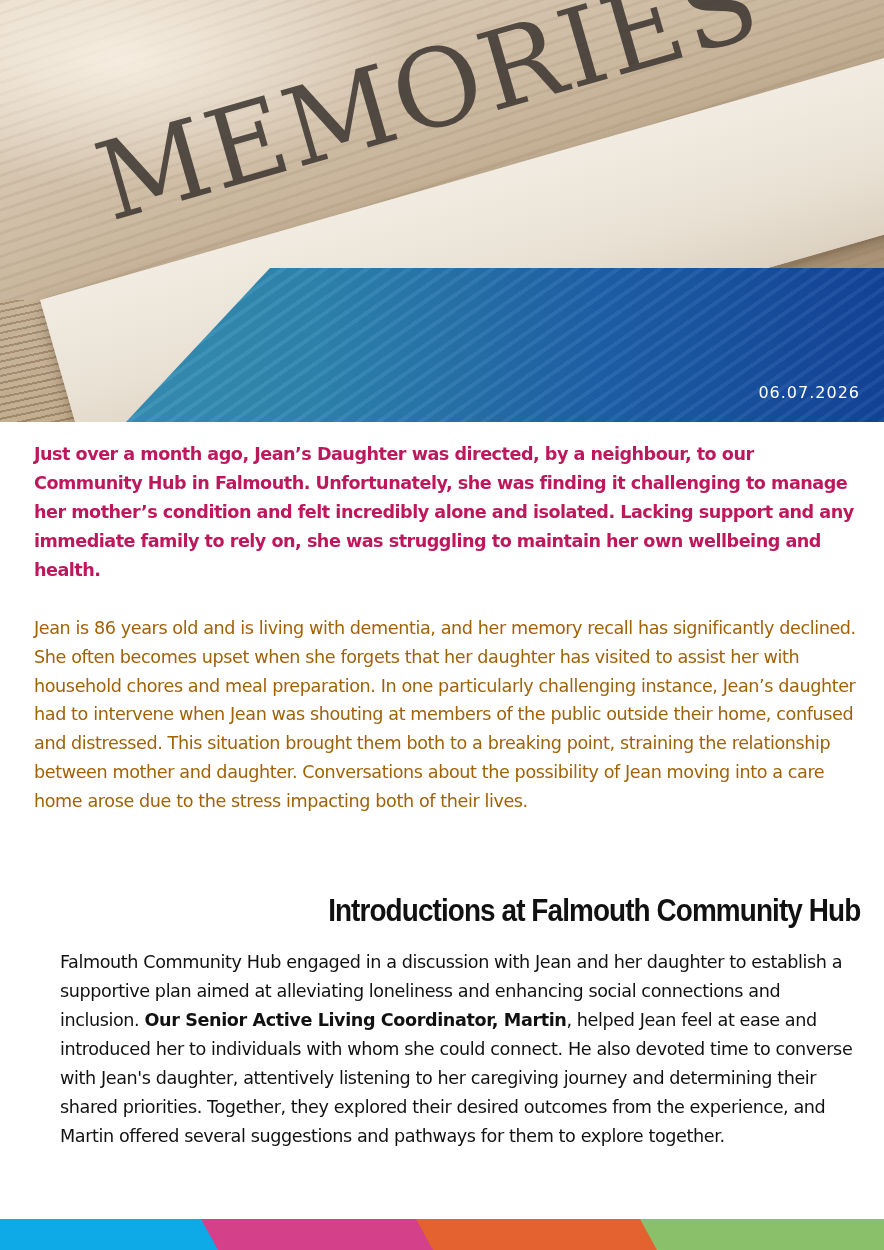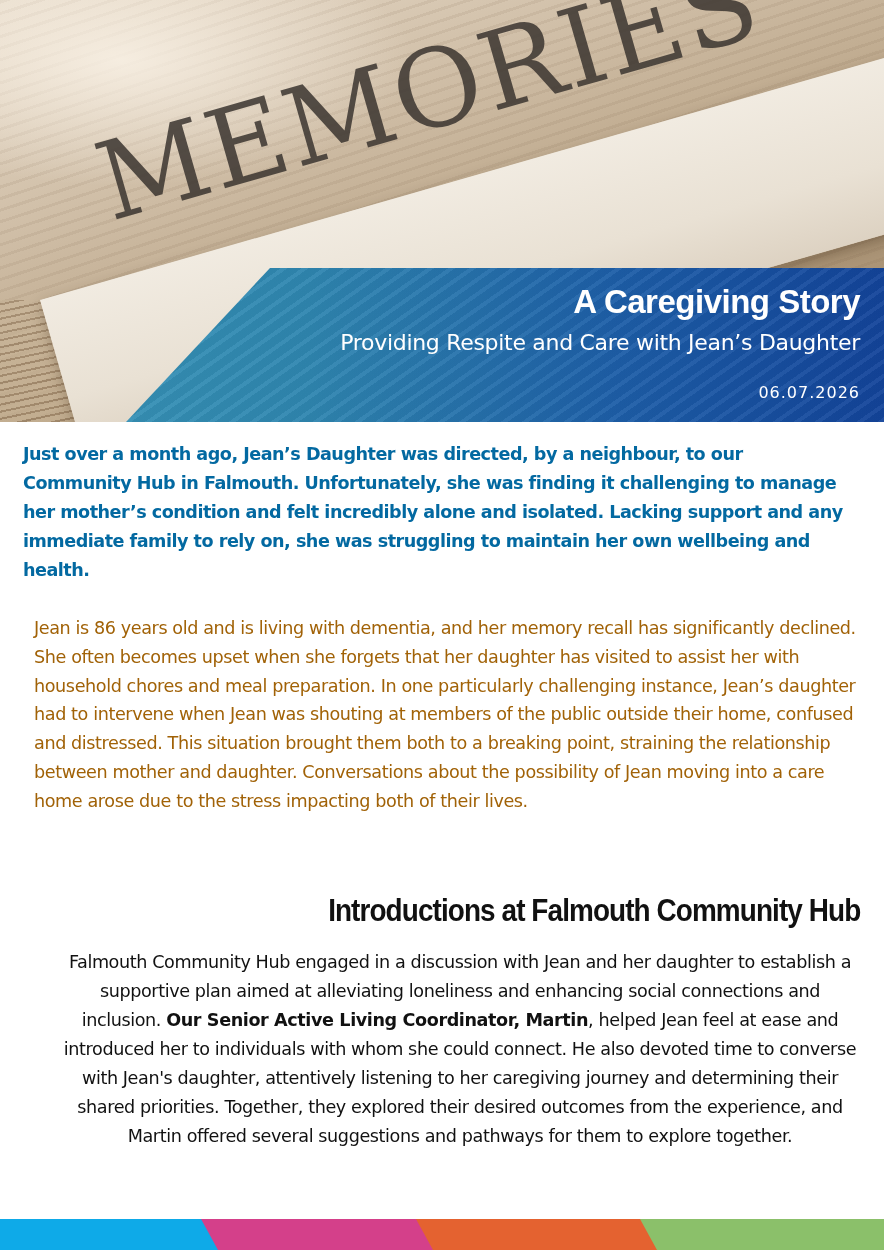--- a/index.html
+++ b/index.html
@@ -49,37 +49,37 @@
   .hero-subtitle {
     position: absolute; right: 24px; top: 330px;
     font-family: "DejaVu Sans", sans-serif; font-weight: normal;
     font-size: 22px; color: #ffffff; letter-spacing: -0.3px;
   }
   .hero-date {
     position: absolute; right: 24px; top: 383px;
     font-family: "DejaVu Sans", sans-serif; font-size: 16px; color: #ffffff; letter-spacing: 1px;
   }
   .intro {
-    position: absolute; left: 23px; top: 440px; width: 826px;
+    position: absolute; left: 34px; top: 440px; width: 826px;
     font-family: "DejaVu Sans", sans-serif; font-weight: bold;
-    font-size: 17.6px; line-height: 29px; color: #0369a1; letter-spacing: -0.5px;
+    font-size: 17.6px; line-height: 29px; color: #be185d; letter-spacing: -0.5px;
     margin: 0;
   }
   .body-para {
     position: absolute; left: 34px; top: 614px; width: 826px;
     font-family: "DejaVu Sans", sans-serif; font-size: 17.6px; line-height: 28.8px;
     color: #a16207; letter-spacing: -0.4px; margin: 0;
   }
   .section-heading {
     position: absolute; right: 24px; top: 893px;
     font-family: "Liberation Sans", sans-serif; font-weight: bold;
     font-size: 31px; color: #111111; letter-spacing: -1px; transform: scaleX(0.9); transform-origin: right center;
   }
   .section-para {
-    position: absolute; right: 24px; top: 948px; width: 800px; text-align: center;
+    position: absolute; right: 24px; top: 948px; width: 800px; text-align: left;
     font-family: "DejaVu Sans", sans-serif; font-size: 17.6px; line-height: 29px;
     color: #111111; letter-spacing: -0.4px; margin: 0;
   }
   .section-para b { font-weight: bold; }
   .footer-bar {
     position: absolute; left: 0; top: 1219px; width: 884px; height: 31px; overflow: hidden;
   }
   .stripe { position: absolute; top: 0; height: 31px; }
   .stripe-blue   { left: 0;   width: 240px; background: #0eaae8; }
   .stripe-pink   { left: 201px; width: 260px; background: #d4408a; clip-path: polygon(0 0, 100% 0, 100% 100%, 17px 100%); }
@@ -87,22 +87,20 @@
   .stripe-green  { left: 640px; width: 244px; background: #8bc06a; clip-path: polygon(0 0, 100% 0, 100% 100%, 17px 100%); }
 </style>
 </head>
 <body>
 
 <div class="hero">
   <div class="wood-fleck"></div>
   <div class="paper-strip"></div>
   <div class="memories-word">MEMORIES</div>
   <div class="banner"></div>
-  <div class="hero-title">A Caregiving Story</div>
-  <div class="hero-subtitle">Providing Respite and Care with Jean’s Daughter</div>
   <div class="hero-date">06.07.2026</div>
 </div>
 
 <p class="intro">Just over a month ago, Jean’s Daughter was directed, by a neighbour, to our Community Hub in Falmouth. Unfortunately, she was finding it challenging to manage her mother’s condition and felt incredibly alone and isolated. Lacking support and any immediate family to rely on, she was struggling to maintain her own wellbeing and health.</p>
 
 <p class="body-para">Jean is 86 years old and is living with dementia, and her memory recall has significantly declined. She often becomes upset when she forgets that her daughter has visited to assist her with household chores and meal preparation. In one particularly challenging instance, Jean’s daughter had to intervene when Jean was shouting at members of the public outside their home, confused and distressed. This situation brought them both to a breaking point, straining the relationship between mother and daughter. Conversations about the possibility of Jean moving into a care home arose due to the stress impacting both of their lives.</p>
 
 <div class="section-heading">Introductions at Falmouth Community Hub</div>
 
 <p class="section-para"><span>Falmouth Community Hub engaged in a discussion with Jean and her daughter to establish a supportive plan aimed at alleviating loneliness and enhancing social connections and inclusion. </span><b>Our Senior Active Living Coordinator, Martin</b><span>, helped Jean feel at ease and introduced her to individuals with whom she could connect. He also devoted time to converse with Jean's daughter, attentively listening to her caregiving journey and determining their shared priorities. Together, they explored their desired outcomes from the experience, and Martin offered several suggestions and pathways for them to explore together.</span></p>

